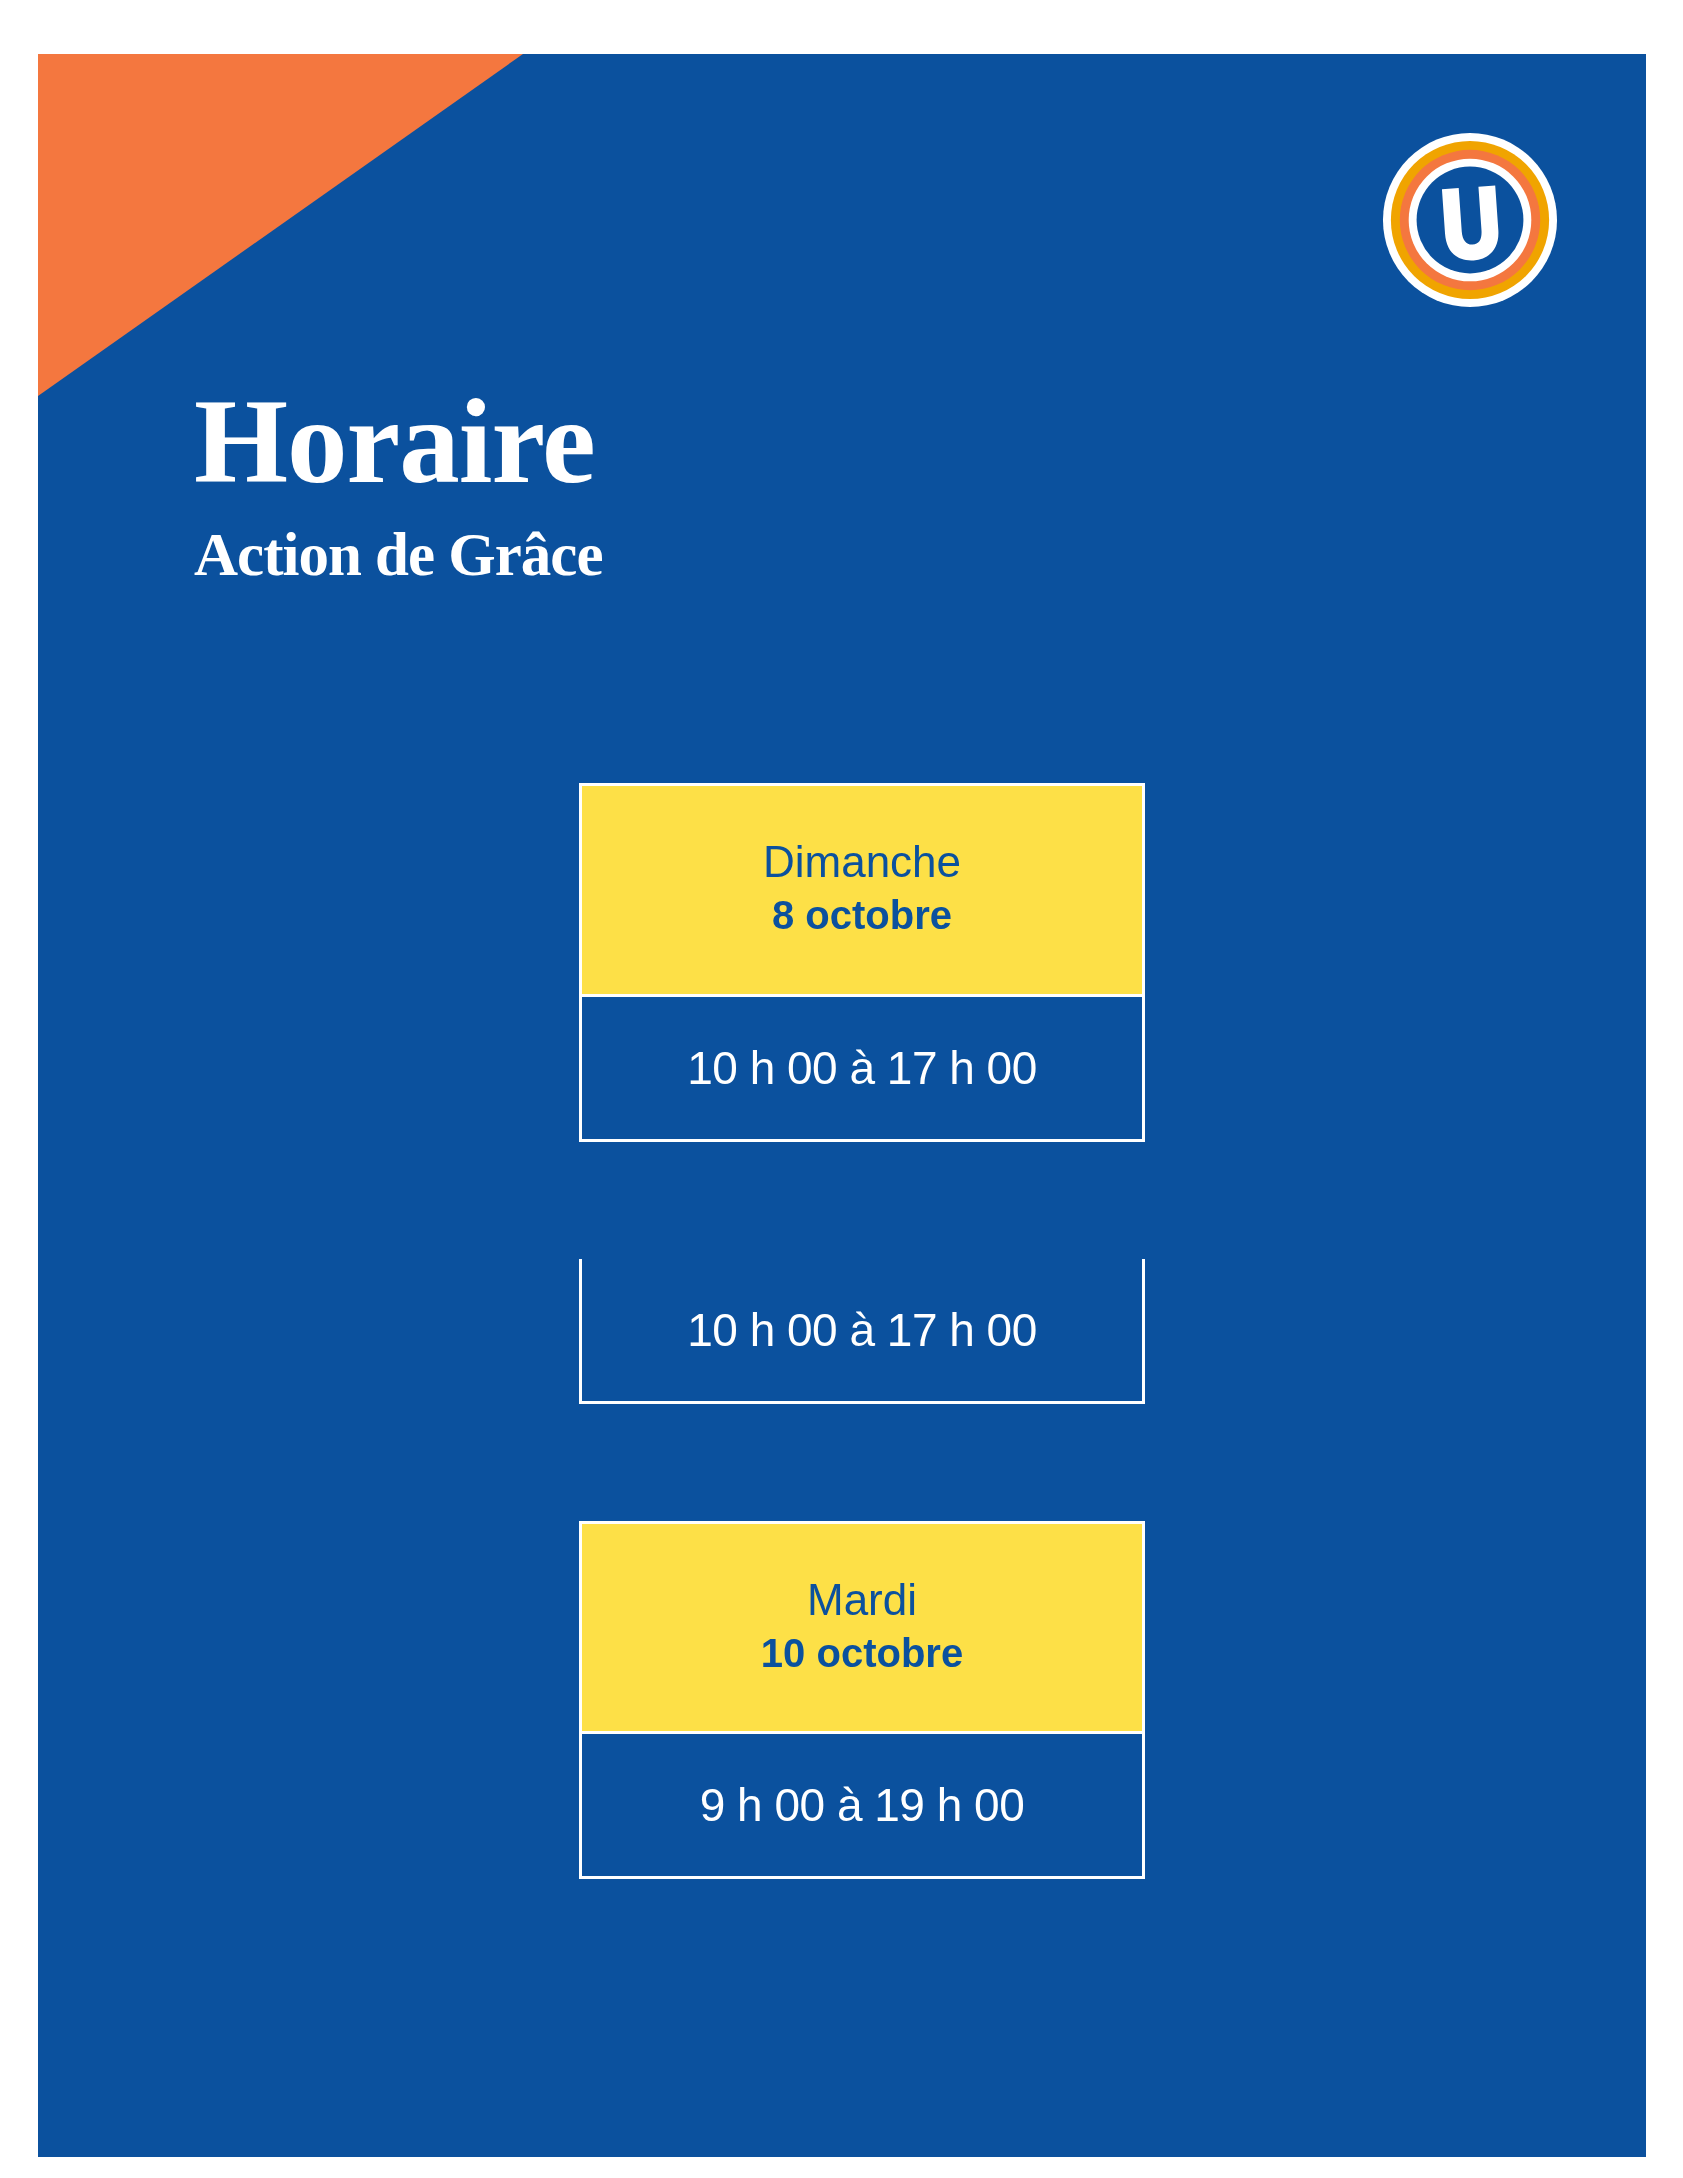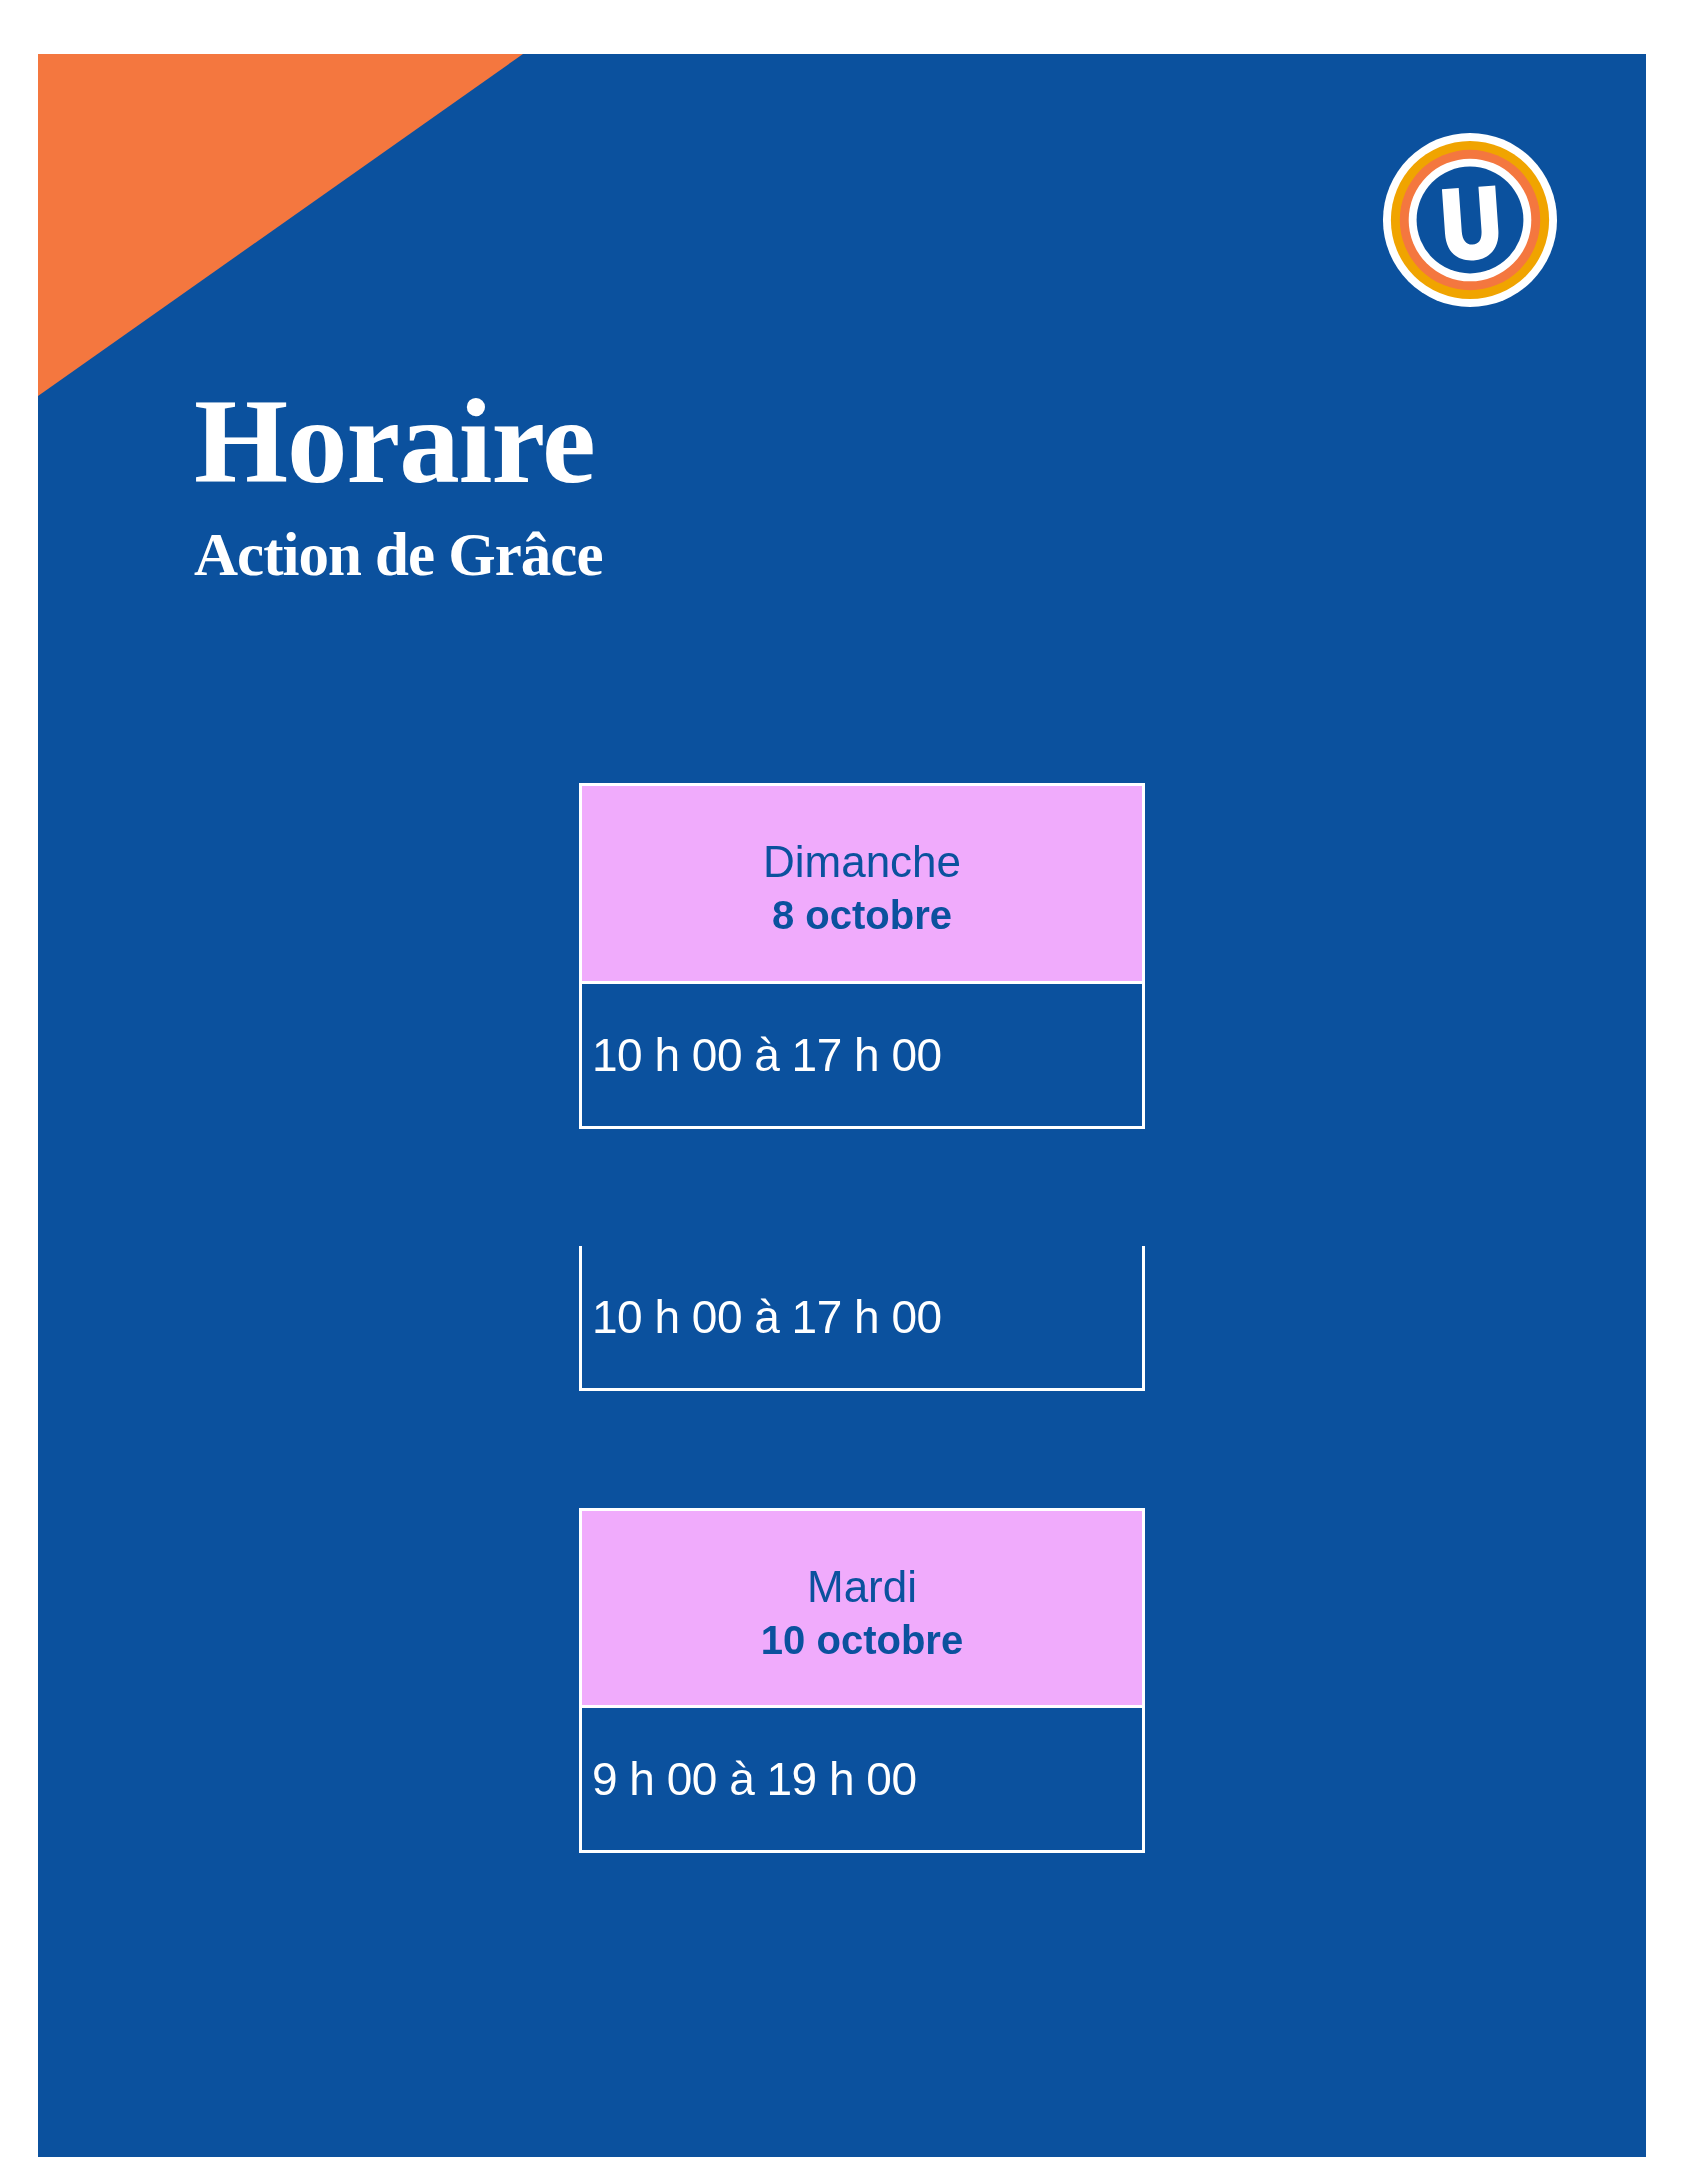--- a/index.html
+++ b/index.html
@@ -79,44 +79,44 @@
     width: 566px;
   }
   .card {
     width: 566px;
     margin-bottom: 117px;
     box-sizing: border-box;
   }
   .card:last-child { margin-bottom: 0; }
 
   .card-head {
-    background: #f0abfc;
+    background: #fde047;
     border: 3px solid #ffffff;
     box-sizing: border-box;
     color: #0b519e;
     text-align: center;
-    padding: 48px 10px 39px 10px;
+    padding: 48px 10px 52px 10px;
   }
   .card-day {
     font-size: 44px;
     line-height: 1.28;
     font-weight: normal;
   }
   .card-date {
     font-size: 40px;
     line-height: 1.28;
     font-weight: bold;
   }
   .card-hours {
     border: 3px solid #ffffff;
     border-top: none;
     box-sizing: border-box;
     background: #0b519e;
     color: #ffffff;
-    text-align: left;
+    text-align: center;
     font-size: 46px;
     letter-spacing: -0.5px;
     padding: 44px 10px 44px 10px;
   }
 </style>
 </head>
 <body>
 
 <div class="poster">
 

